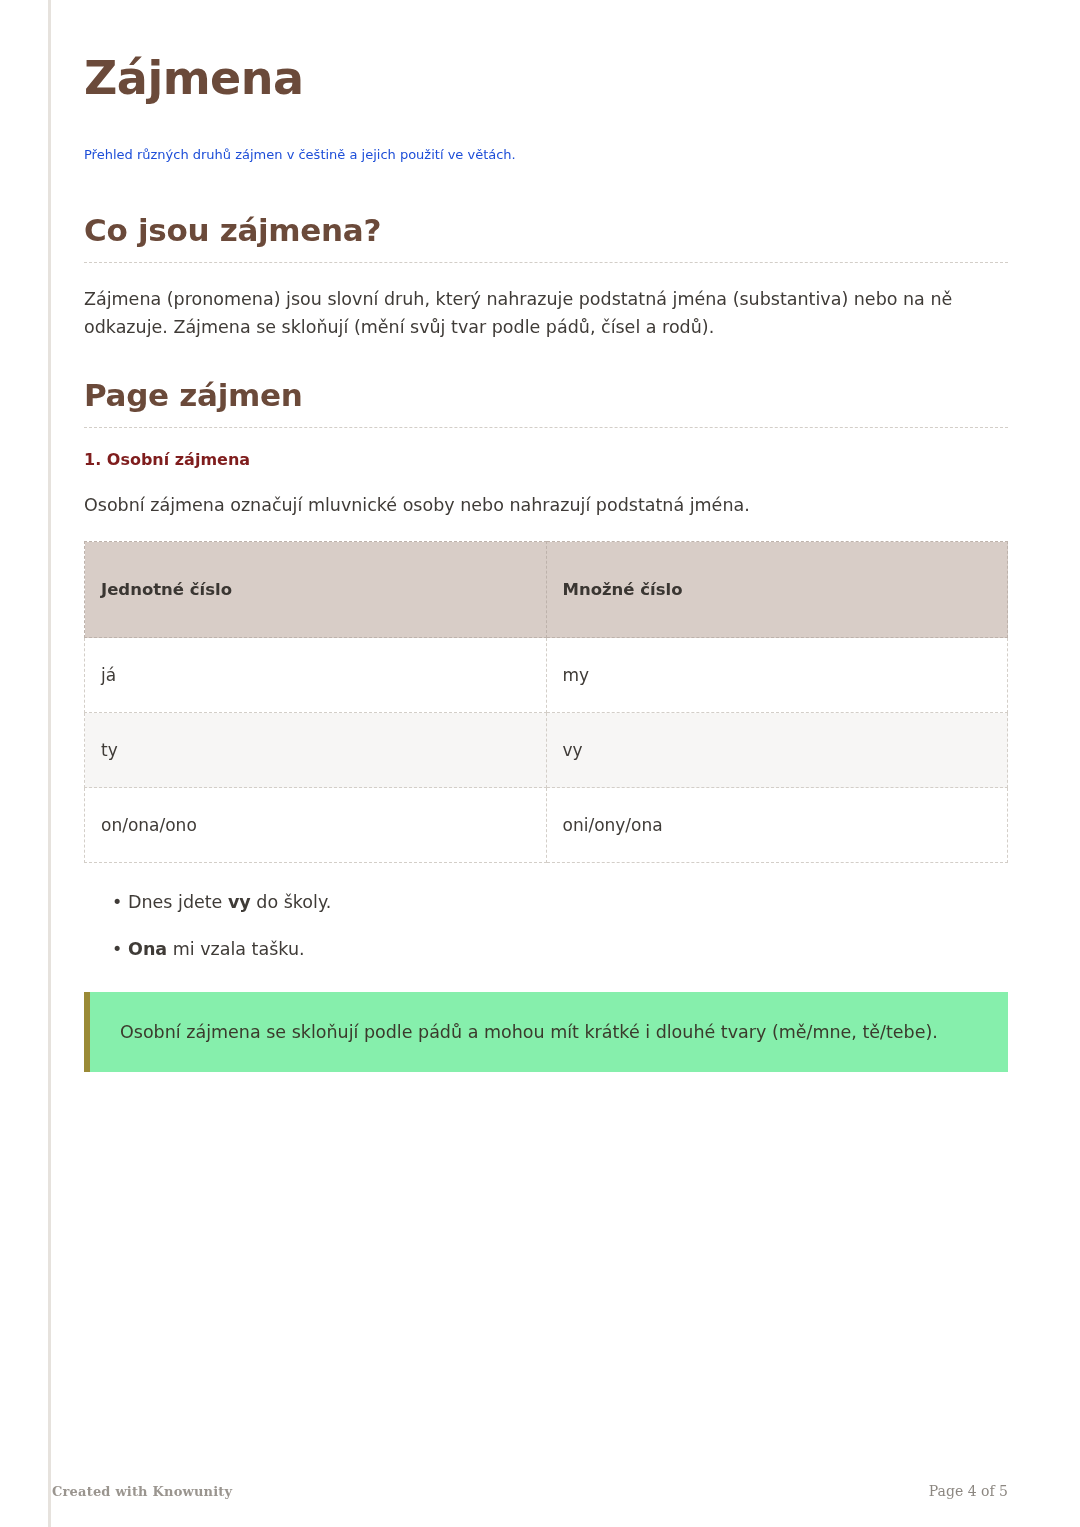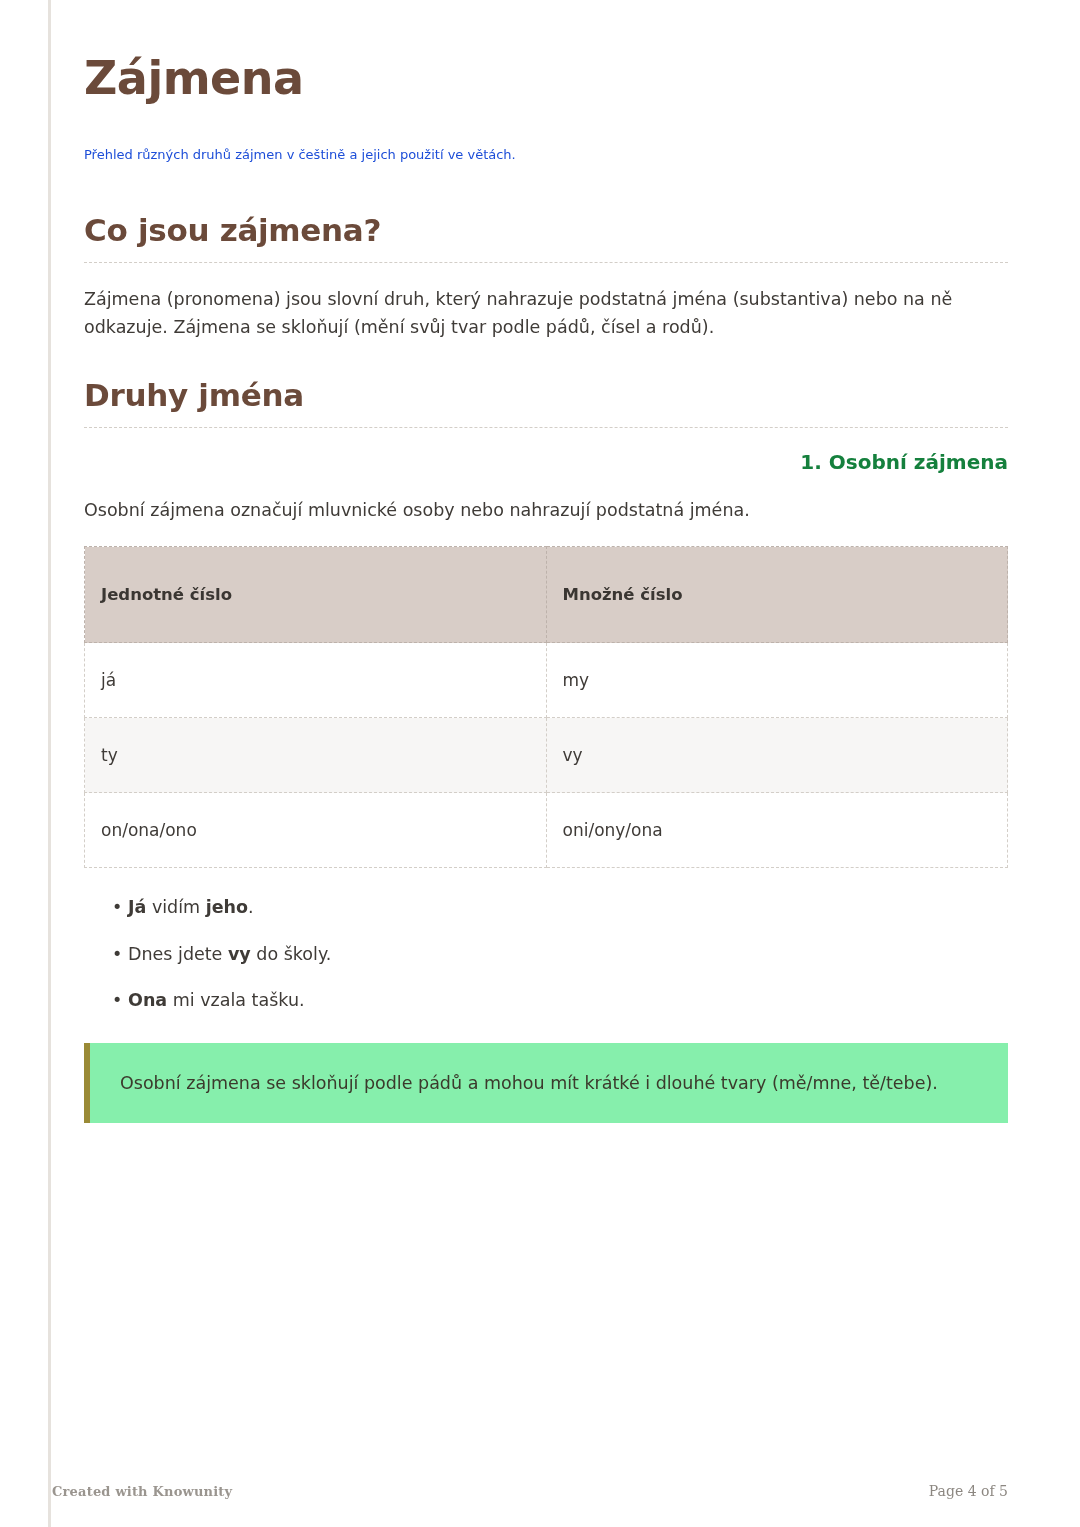--- a/index.html
+++ b/index.html
@@ -66,25 +66,24 @@
   }
 
   p.body-text {
     font-size: 17.5px;
     line-height: 1.62;
     color: #3f3b37;
     margin: 0 0 36px 0;
   }
 
   h3.subsection {
-    font-size: 20px;
-    font-weight: 700;
-    color: #15803d;
+    font-size: 16px;
+    font-weight: 700;
+    color: #7f1d1d;
     margin: 0 0 22px 0;
-    text-align: right;
   }
 
   p.lead {
     font-size: 17.5px;
     line-height: 1.6;
     color: #3f3b37;
     margin: 0 0 22px 0;
   }
 
   table.data-table {
@@ -183,21 +182,21 @@
   <div class="content">
 
     <h1 class="doc-title">Zájmena</h1>
 
     <p class="intro">Přehled různých druhů zájmen v češtině a jejich použití ve větách.</p>
 
     <h2 class="section">Co jsou zájmena?</h2>
     <div class="rule-dotted"></div>
     <p class="body-text">Zájmena (pronomena) jsou slovní druh, který nahrazuje podstatná jména (substantiva) nebo na ně odkazuje. Zájmena se skloňují (mění svůj tvar podle pádů, čísel a rodů).</p>
 
-    <h2 class="section">Druhy jména</h2>
+    <h2 class="section">Page zájmen</h2>
     <div class="rule-dotted"></div>
 
     <h3 class="subsection">1. Osobní zájmena</h3>
 
     <p class="lead">Osobní zájmena označují mluvnické osoby nebo nahrazují podstatná jména.</p>
 
     <table class="data-table">
       <thead>
         <tr>
           <th>Jednotné číslo</th>
@@ -215,21 +214,20 @@
         </tr>
         <tr>
           <td>on/ona/ono</td>
           <td>oni/ony/ona</td>
         </tr>
       </tbody>
     </table>
 
 
     <ul class="example-list">
-      <li><b>Já</b><span> vidím </span><b>jeho</b><span>.</span></li>
       <li><b></b><span>Dnes jdete </span><b>vy</b><span> do školy.</span></li>
       <li><b>Ona</b><span> mi vzala tašku.</span><b></b><span></span></li>
     </ul>
 
     <div class="callout">Osobní zájmena se skloňují podle pádů a mohou mít krátké i dlouhé tvary (mě/mne, tě/tebe).</div>
 
   </div>
 
   <div class="footer">
     <span class="brand">Created with Knowunity</span>

